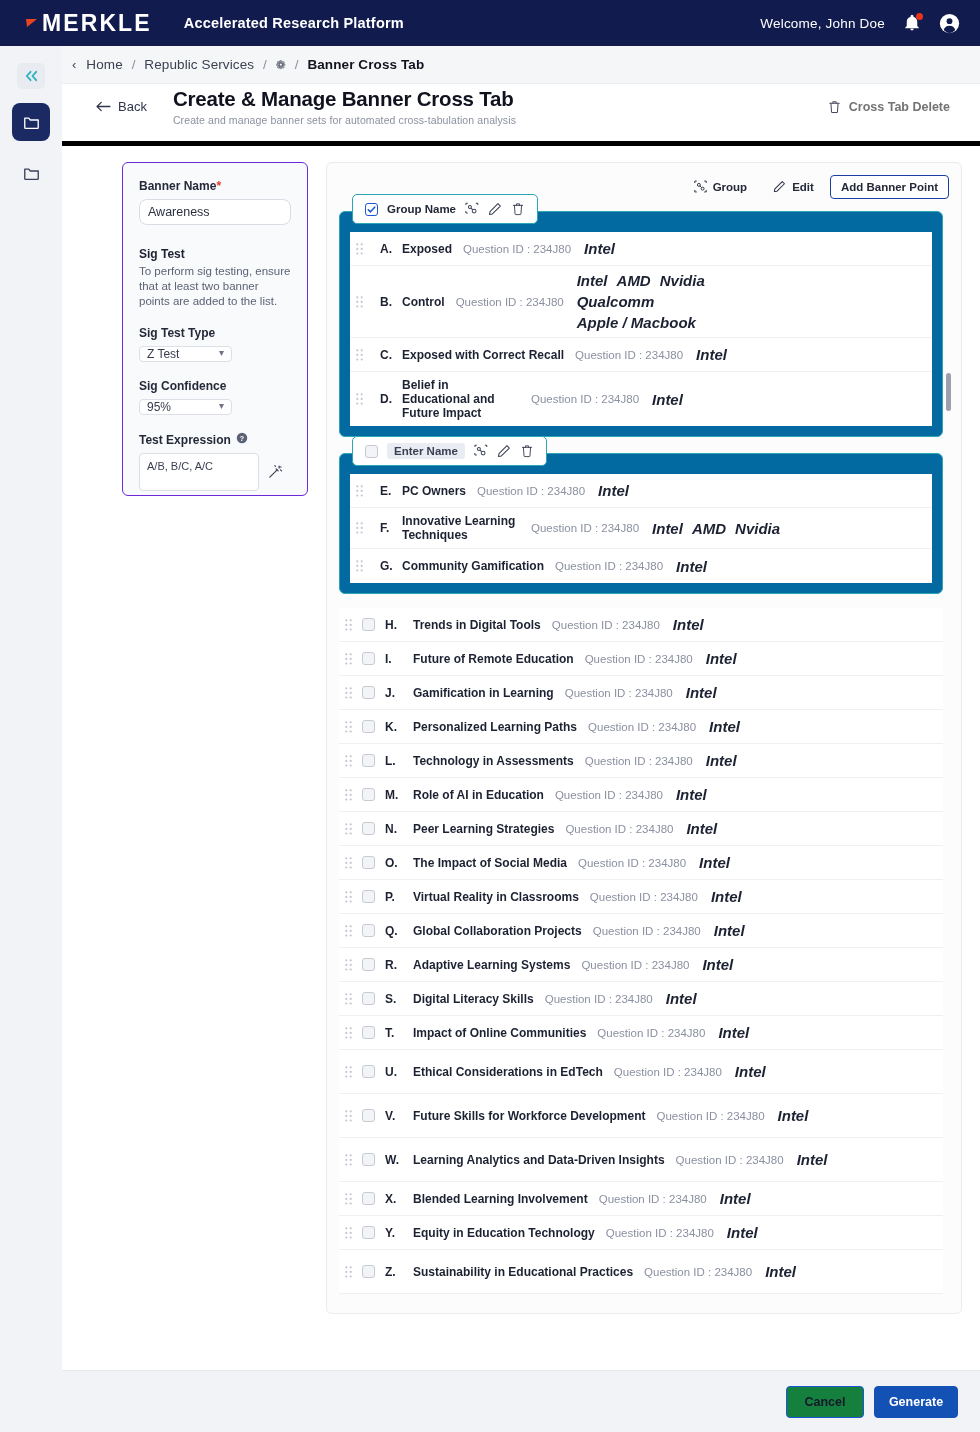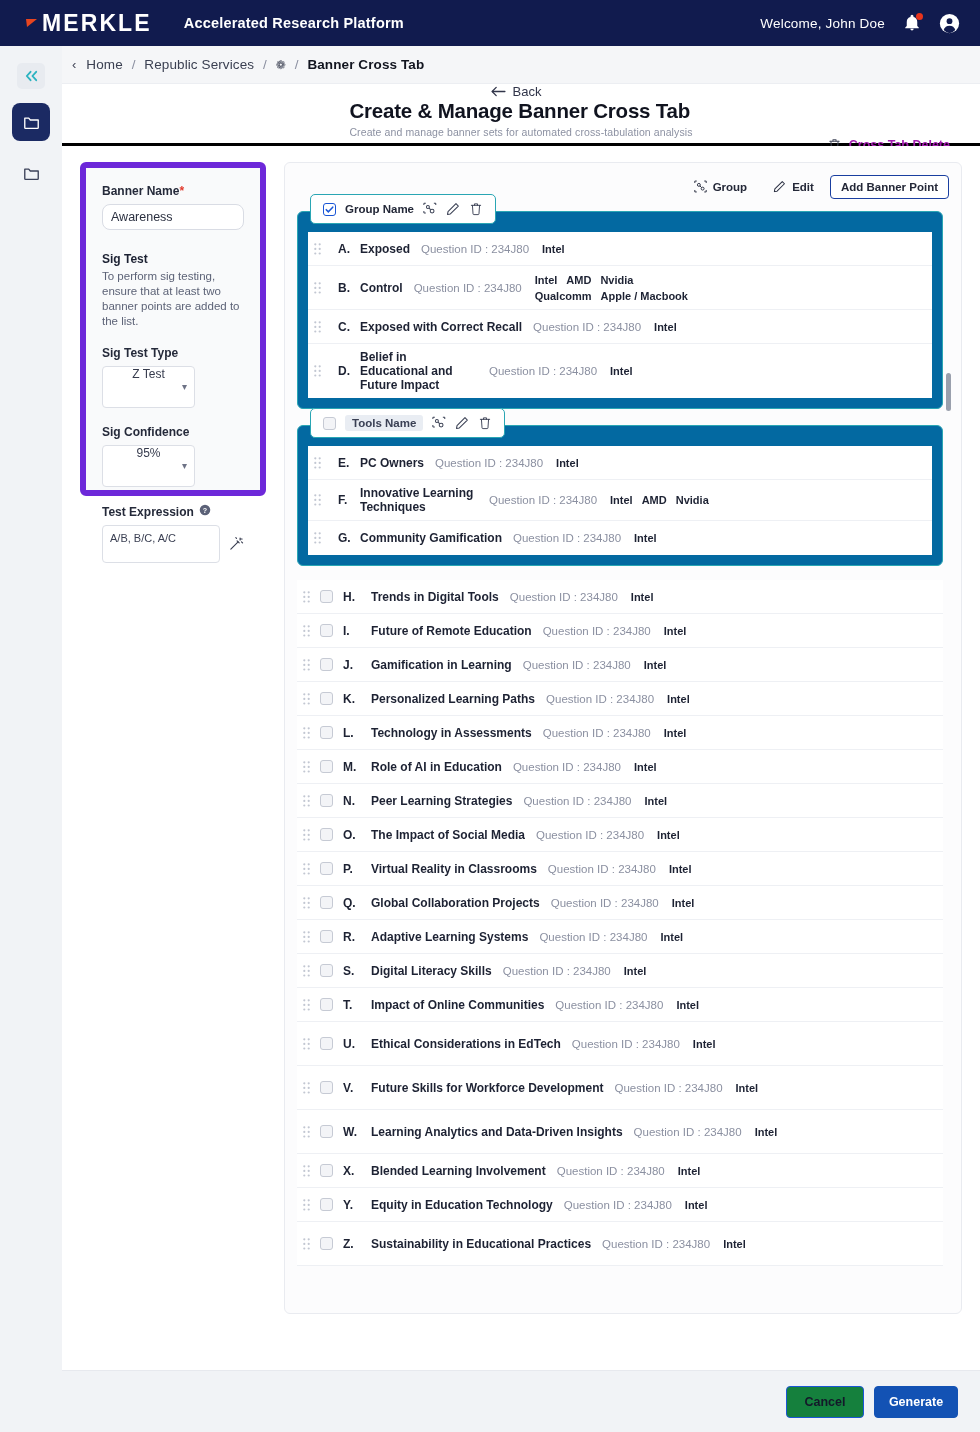--- a/index.html
+++ b/index.html
@@ -65,59 +65,59 @@
   }
   .crumb-back { color: #44485a; font-size: 13px; margin-right: 10px; cursor: pointer; }
   .crumb { font-size: 13.5px; color: #3b4052; letter-spacing: .1px; }
   .crumb a { color: #3b4052; text-decoration: none; cursor: pointer; }
   .crumb .sep { color: #8a8fa0; margin: 0 5px; }
   .crumb .cur { font-weight: 700; color: #11141f; }
   .crumb .diamond { color: #3b4052; font-size: 12px; }
 
   .pagehead {
     height: 62px; background: #fff; display: flex; align-items: center;
-    padding: 0 18px 12px 18px; border-bottom: 3px solid #000000; flex-direction: column;
+    padding: 0 18px 12px 18px; border-bottom: 5px solid #000000;
   }
   .back-btn {
     display: flex; align-items: center; gap: 7px; font-size: 13px; color: #31354a;
     cursor: pointer; margin-left: 16px; margin-right: 26px;
   }
   .title-wrap { display: flex; flex-direction: column; justify-content: center; }
   .ptitle { font-size: 20.5px; font-weight: 700; color: #10131f; letter-spacing: -.2px; }
   .ptitle .thin { font-weight: 700; }
   .psub { font-size: 10.5px; color: #8c91a2; margin-top: 3px; letter-spacing: .1px; }
   .delete-link {
     margin-left: auto; display: flex; align-items: center; gap: 8px;
-    font-size: 12.5px; font-weight: 600; color: #a21caf; cursor: pointer; margin-right: 12px;
+    font-size: 12.5px; font-weight: 600; color: #737373; cursor: pointer; margin-right: 12px;
   }
 
   .body {
     position: relative; height: 1286px; background: #ffffff; display: flex;
     padding: 16px 18px 0 18px; gap: 18px;
   }
 
   
   .formcard {
-    width: 186px; flex: 0 0 186px; background: #f9fafb; border: 6px solid #6d28d9;
-    border-radius: 6px; padding: 16px 16px 18px 16px; height: 334px;
+    width: 186px; flex: 0 0 186px; background: #f9fafb; border: 1px solid #6d28d9;
+    border-radius: 6px; padding: 16px 16px 18px 16px; height: 334px; margin-left: 42px;
   }
   .flabel { font-size: 12px; font-weight: 600; color: #252a3a; margin-bottom: 6px; }
   .req { color: #e23b2e; }
   .finput {
     width: 100%; height: 26px; border: 1px solid #d9dce4; border-radius: 8px;
     background: #fff; font-size: 12.5px; color: #2b3040; padding: 0 8px;
     font-family: "Liberation Sans", sans-serif;
   }
   .sectitle { font-size: 12px; font-weight: 700; color: #1c2132; margin-top: 22px; }
   .sectext { font-size: 11.5px; color: #5d6377; line-height: 15px; margin-top: 3px; }
   .fblock { margin-top: 17px; }
   .fselect {
-    width: 93px; height: 42px; border: 1px solid #dcdfe6; border-radius: 4px;
-    background: #fff; display: flex; align-items: center; padding: 0 7px;
-    font-size: 12px; color: #363b4d; cursor: pointer; flex-direction: column;
+    width: 93px; height: 16px; border: 1px solid #dcdfe6; border-radius: 4px;
+    background: #fff; display: flex; align-items: flex-start; padding: 0 7px;
+    font-size: 12px; color: #363b4d; cursor: pointer;
   }
   .fselect .chev { margin-left: auto; color: #6e7386; font-size: 10px; }
   .fselect.conf { width: 93px; }
   .texpr-row { display: flex; align-items: center; gap: 8px; }
   .ftextarea {
     width: 120px; height: 38px; border: 1px solid #dcdfe6; border-radius: 4px;
     background: #fff; font-size: 11px; color: #3a3f52; padding: 6px 7px; resize: none;
     font-family: "Liberation Sans", sans-serif;
   }
   .wand { width: 16px; height: 16px; color: #3a3f52; cursor: pointer; }
@@ -180,21 +180,21 @@
   .grip svg { display: block; }
   .rowcb { width: 22px; display: flex; justify-content: center; flex: 0 0 22px; }
   .letter {
     width: 34px; flex: 0 0 34px; font-size: 12px; font-weight: 700; color: #1d2233;
     padding-left: 12px;
   }
   .rname { font-size: 12px; font-weight: 700; color: #1d2233; line-height: 14px; }
   .rname.wrap { max-width: 118px; }
   .qid { font-size: 11.5px; color: #8b90a1; margin-left: 11px; white-space: nowrap; }
   .chips { margin-left: 13px; display: flex; flex-wrap: wrap; gap: 4px 9px; max-width: 160px; }
-  .chip { font-size: 11px; font-weight: 700; color: #1d2233; white-space: nowrap; }
+  .chip { font-size: 15px; font-weight: 700; color: #1d2233; white-space: nowrap; font-style: italic; }
 
   .flatlist { margin: 0 8px 0 2px; }
   .flatlist .row { border-bottom: 1px solid #eef0f4; }
   .flatlist .row .letter { padding-left: 6px; }
 
   
   .footer {
     position: absolute; left: 62px; bottom: 0; width: 918px; height: 62px;
     background: #f1f3f6; display: flex; align-items: center; justify-content: flex-end;
     padding-right: 22px; gap: 10px; border-top: 1px solid #e7e9ee;
@@ -482,21 +482,21 @@
                   <div class="rname wrap">Belief in Educational and Future Impact</div>
                   <div class="qid">Question ID : 234J80</div>
                   <div class="chips">
                     <span class="chip">Intel</span>
                   </div>
                 </div>
               </div>
               <div class="group second">
                 <div class="ghead">
                   <span class="cbox grey"></span>
-                  <span class="gname-text placeholder">Tools Name</span>
+                  <span class="gname-text placeholder">Enter Name</span>
                   <span class="ghead-ic"><svg width="14" height="14" viewBox="0 0 16 16" fill="none" stroke="#3a4054" stroke-width="1.15">
                       <path d="M1 1.3h2.2M1 1.3v2.2M14.6 1.3h-2.2M14.6 1.3v2.2M1 12.6h2.2M1 12.6v-2.2"></path>
                       <circle cx="5.6" cy="5.6" r="1.7"></circle>
                       <circle cx="10.4" cy="10.4" r="2.2"></circle>
                       <path d="M6.9 6.9 L8.7 8.7"></path>
                     </svg></span>
                   <span class="ghead-ic"><svg width="14" height="14" viewBox="0 0 16 16" fill="none" stroke="#3a4054" stroke-width="1.2" stroke-linejoin="round">
                       <path d="M11.4 1.9 L14.1 4.6 L5 13.7 L1.7 14.3 L2.3 11z"></path>
                     </svg></span>
                   <span class="ghead-ic"><svg width="14" height="14" viewBox="0 0 16 18" fill="none" stroke="#3a4054" stroke-width="1.2" stroke-linecap="round" stroke-linejoin="round">

